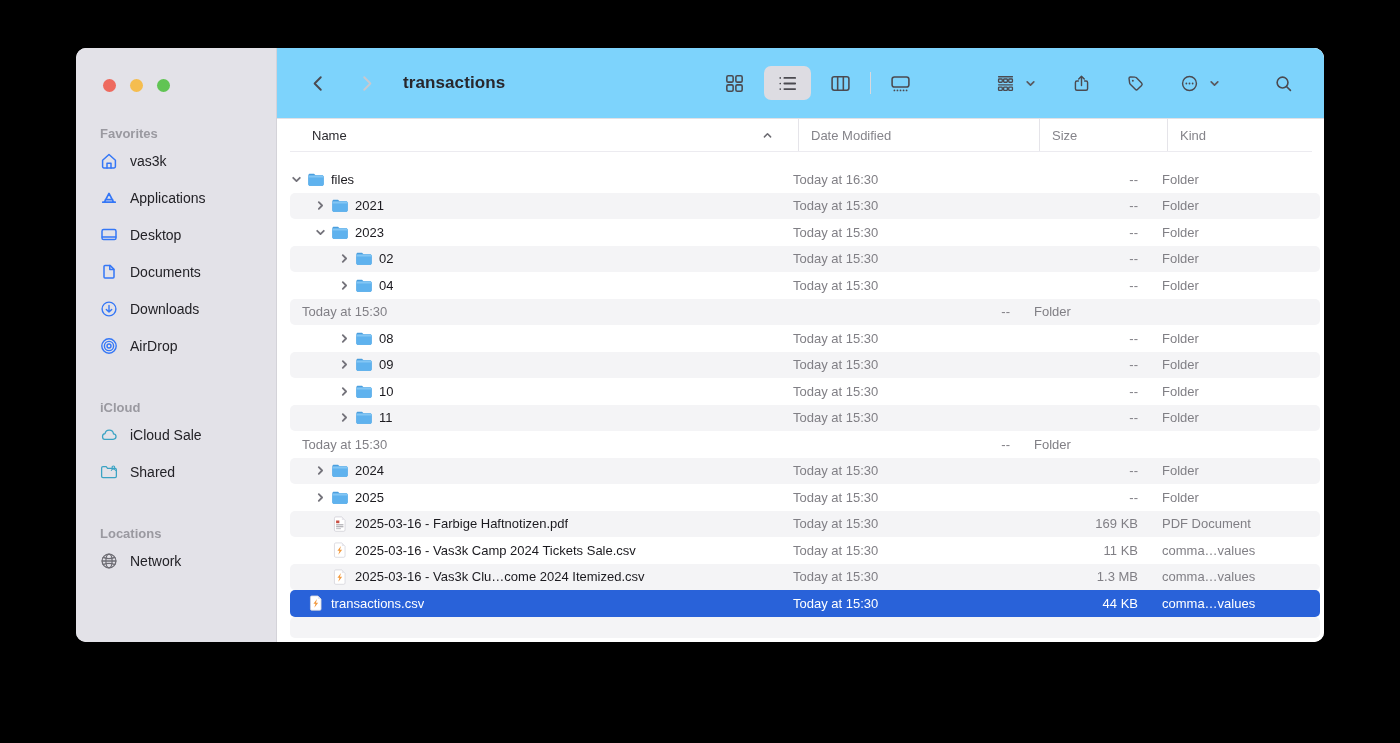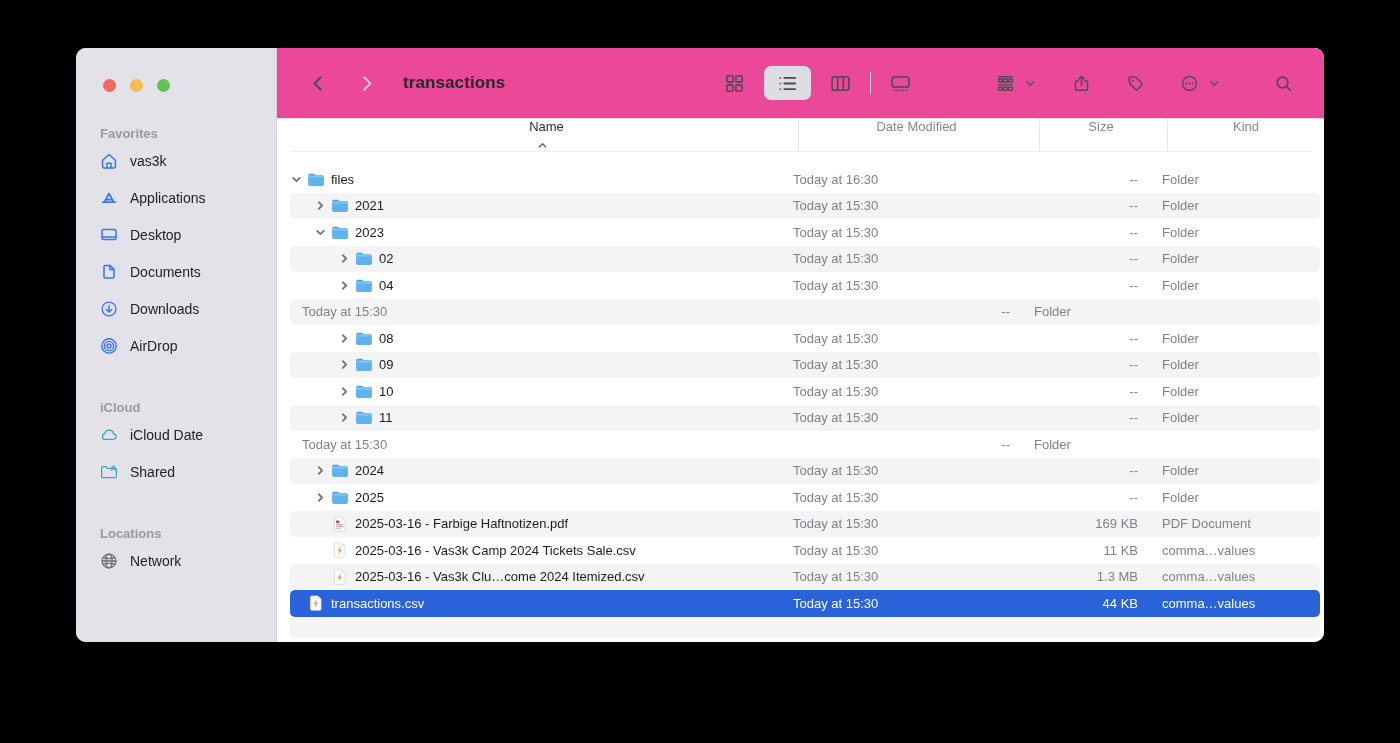--- a/index.html
+++ b/index.html
@@ -21,39 +21,39 @@
   .s-item{height:37px;display:flex;align-items:center;padding-left:24px;gap:12px;font-size:14px;color:#232227;cursor:default;}
   .s-icon{width:18px;height:18px;flex:none;display:flex;align-items:center;justify-content:center;color:#3577f6;}
   .s-icon.teal{color:#3ba3c4;}
   .s-icon.gray{color:#6e6d74;}
   .s-icon svg{width:18px;height:18px;}
 
   
   .main{flex:1;display:flex;flex-direction:column;background:#fff;min-width:0;}
 
   
-  .toolbar{height:71px;flex:none;background:#ec4899;border-bottom:1px solid #e2e1e6;
+  .toolbar{height:71px;flex:none;background:#7dd3fc;border-bottom:1px solid #e2e1e6;
     display:flex;align-items:center;padding:0 26px;}
   .tbtn{display:flex;align-items:center;justify-content:center;width:30px;height:26px;color:#4b4a50;cursor:default;}
   .tbtn svg{width:19px;height:19px;}
   .tbtn.disabled{color:#c9c8ce;}
   .win-title{font-size:17px;font-weight:700;color:#28272c;margin-left:22px;letter-spacing:.1px;}
   .view-group{display:flex;align-items:center;margin-left:auto;}
   .vbtn{width:47px;height:34px;border-radius:7px;display:flex;align-items:center;justify-content:center;color:#4b4a50;cursor:default;}
   .vbtn svg{width:21px;height:21px;}
   .vbtn.active{background:#dddce2;}
   .vsep{width:1px;height:22px;background:#d9d8dd;margin:0 6px;}
   .chev-mini{width:11px;height:11px;color:#5a595f;margin-left:5px;display:flex;}
   .chev-mini svg{width:11px;height:11px;}
   .combo{display:flex;align-items:center;cursor:default;}
 
   
   .col-header{height:33px;flex:none;display:grid;grid-template-columns:491px 241px 128px 1fr;
     margin:0 12px 0 13px;border-bottom:1px solid #ecebf0;font-size:13px;color:#85848a;align-items:center;}
-  .col-cell{height:100%;display:flex;align-items:center;padding-left:12px;flex-direction:column;}
+  .col-cell{height:100%;display:flex;align-items:center;padding-left:12px;}
   .col-cell.first{padding-left:22px;color:#2b2a2f;justify-content:space-between;}
   .col-cell.bordered{border-left:1px solid #e5e4e9;margin-left:17px;}
   .sort-ind{color:#6d6c72;margin-right:8px;display:flex;}
   .sort-ind svg{width:11px;height:11px;}
 
   
   .file-list{flex:1;padding:14px 4px 0 13px;overflow:hidden;position:relative;}
   .row{height:26.5px;display:grid;grid-template-columns:491px 241px 128px 1fr;align-items:center;
     border-radius:5px;font-size:13px;color:#1b1a1f;cursor:default;}
   .row.stripe{background:#f4f4f6;}
@@ -137,21 +137,21 @@
           </span>
           <span>AirDrop</span>
         </div>
         <div class="sec-label later">iCloud</div>
         <div class="s-item">
           <span class="s-icon teal">
             <svg viewBox="0 0 20 16" fill="none" stroke="currentColor" stroke-linecap="round" stroke-linejoin="round" stroke-width="1.4">
               <path d="M5.2 12.8h9.4c1.9 0 3.2-1.3 3.2-3 0-1.6-1.2-2.9-2.8-3C14.7 4.3 12.6 2.6 10.2 2.6 7.9 2.6 6 4.2 5.6 6.4 4 6.6 2.8 7.9 2.8 9.6c0 1.8 1 3.2 2.4 3.2z"></path>
             </svg>
           </span>
-          <span>iCloud Date</span>
+          <span>iCloud Sale</span>
         </div>
         <div class="s-item">
           <span class="s-icon teal">
             <svg viewBox="0 0 20 17" fill="none" stroke="currentColor" stroke-linecap="round" stroke-linejoin="round" stroke-width="1.4">
               <path d="M1.8 4c0-.9.6-1.5 1.5-1.5h3.6l1.5 1.9h8.3c.9 0 1.5.6 1.5 1.5v7.4c0 .9-.6 1.5-1.5 1.5H3.3c-.9 0-1.5-.6-1.5-1.5z"></path>
               <g stroke-width="1.2">
                 <circle cx="14.9" cy="3.3" r="1.5"></circle>
                 <path d="M12.6 6.7c.4-1 1.3-1.6 2.3-1.6s1.9.6 2.3 1.6"></path>
               </g>
             </svg>

